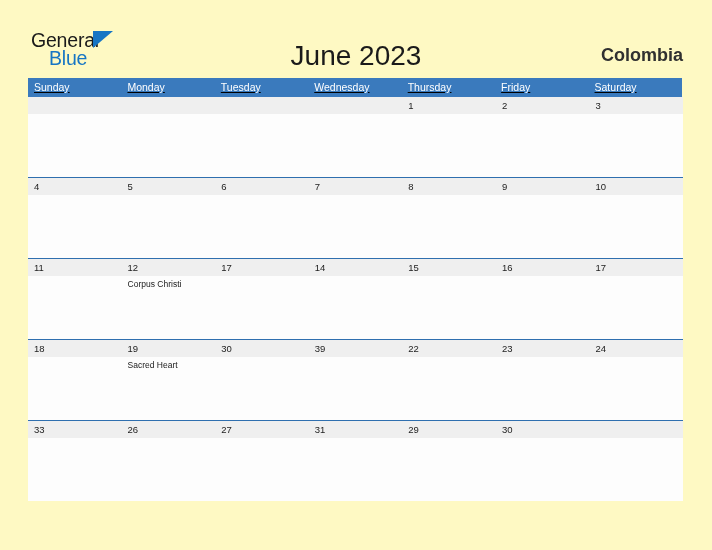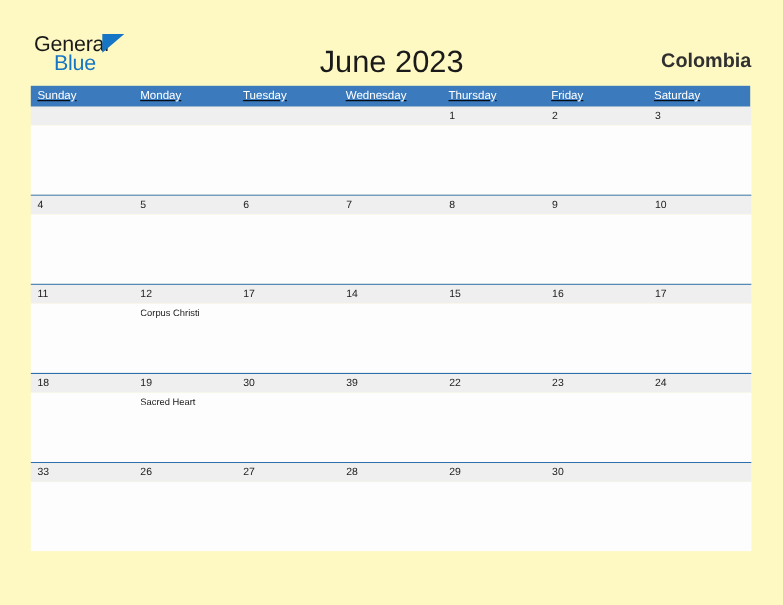--- a/index.html
+++ b/index.html
@@ -268,21 +268,21 @@
             <div class="daybody"></div>
             <div class="daybody"></div>
             <div class="daybody"></div>
           </div>
         </div>
         <div class="week">
           <div class="week-dates">
             <div class="daynum">33</div>
             <div class="daynum">26</div>
             <div class="daynum">27</div>
-            <div class="daynum">28</div>
+            <div class="daynum">31</div>
             <div class="daynum">29</div>
             <div class="daynum">30</div>
             <div class="daynum"></div>
           </div>
           <div class="week-body">
             <div class="daybody"></div>
             <div class="daybody"></div>
             <div class="daybody"></div>
             <div class="daybody"></div>
             <div class="daybody"></div>

